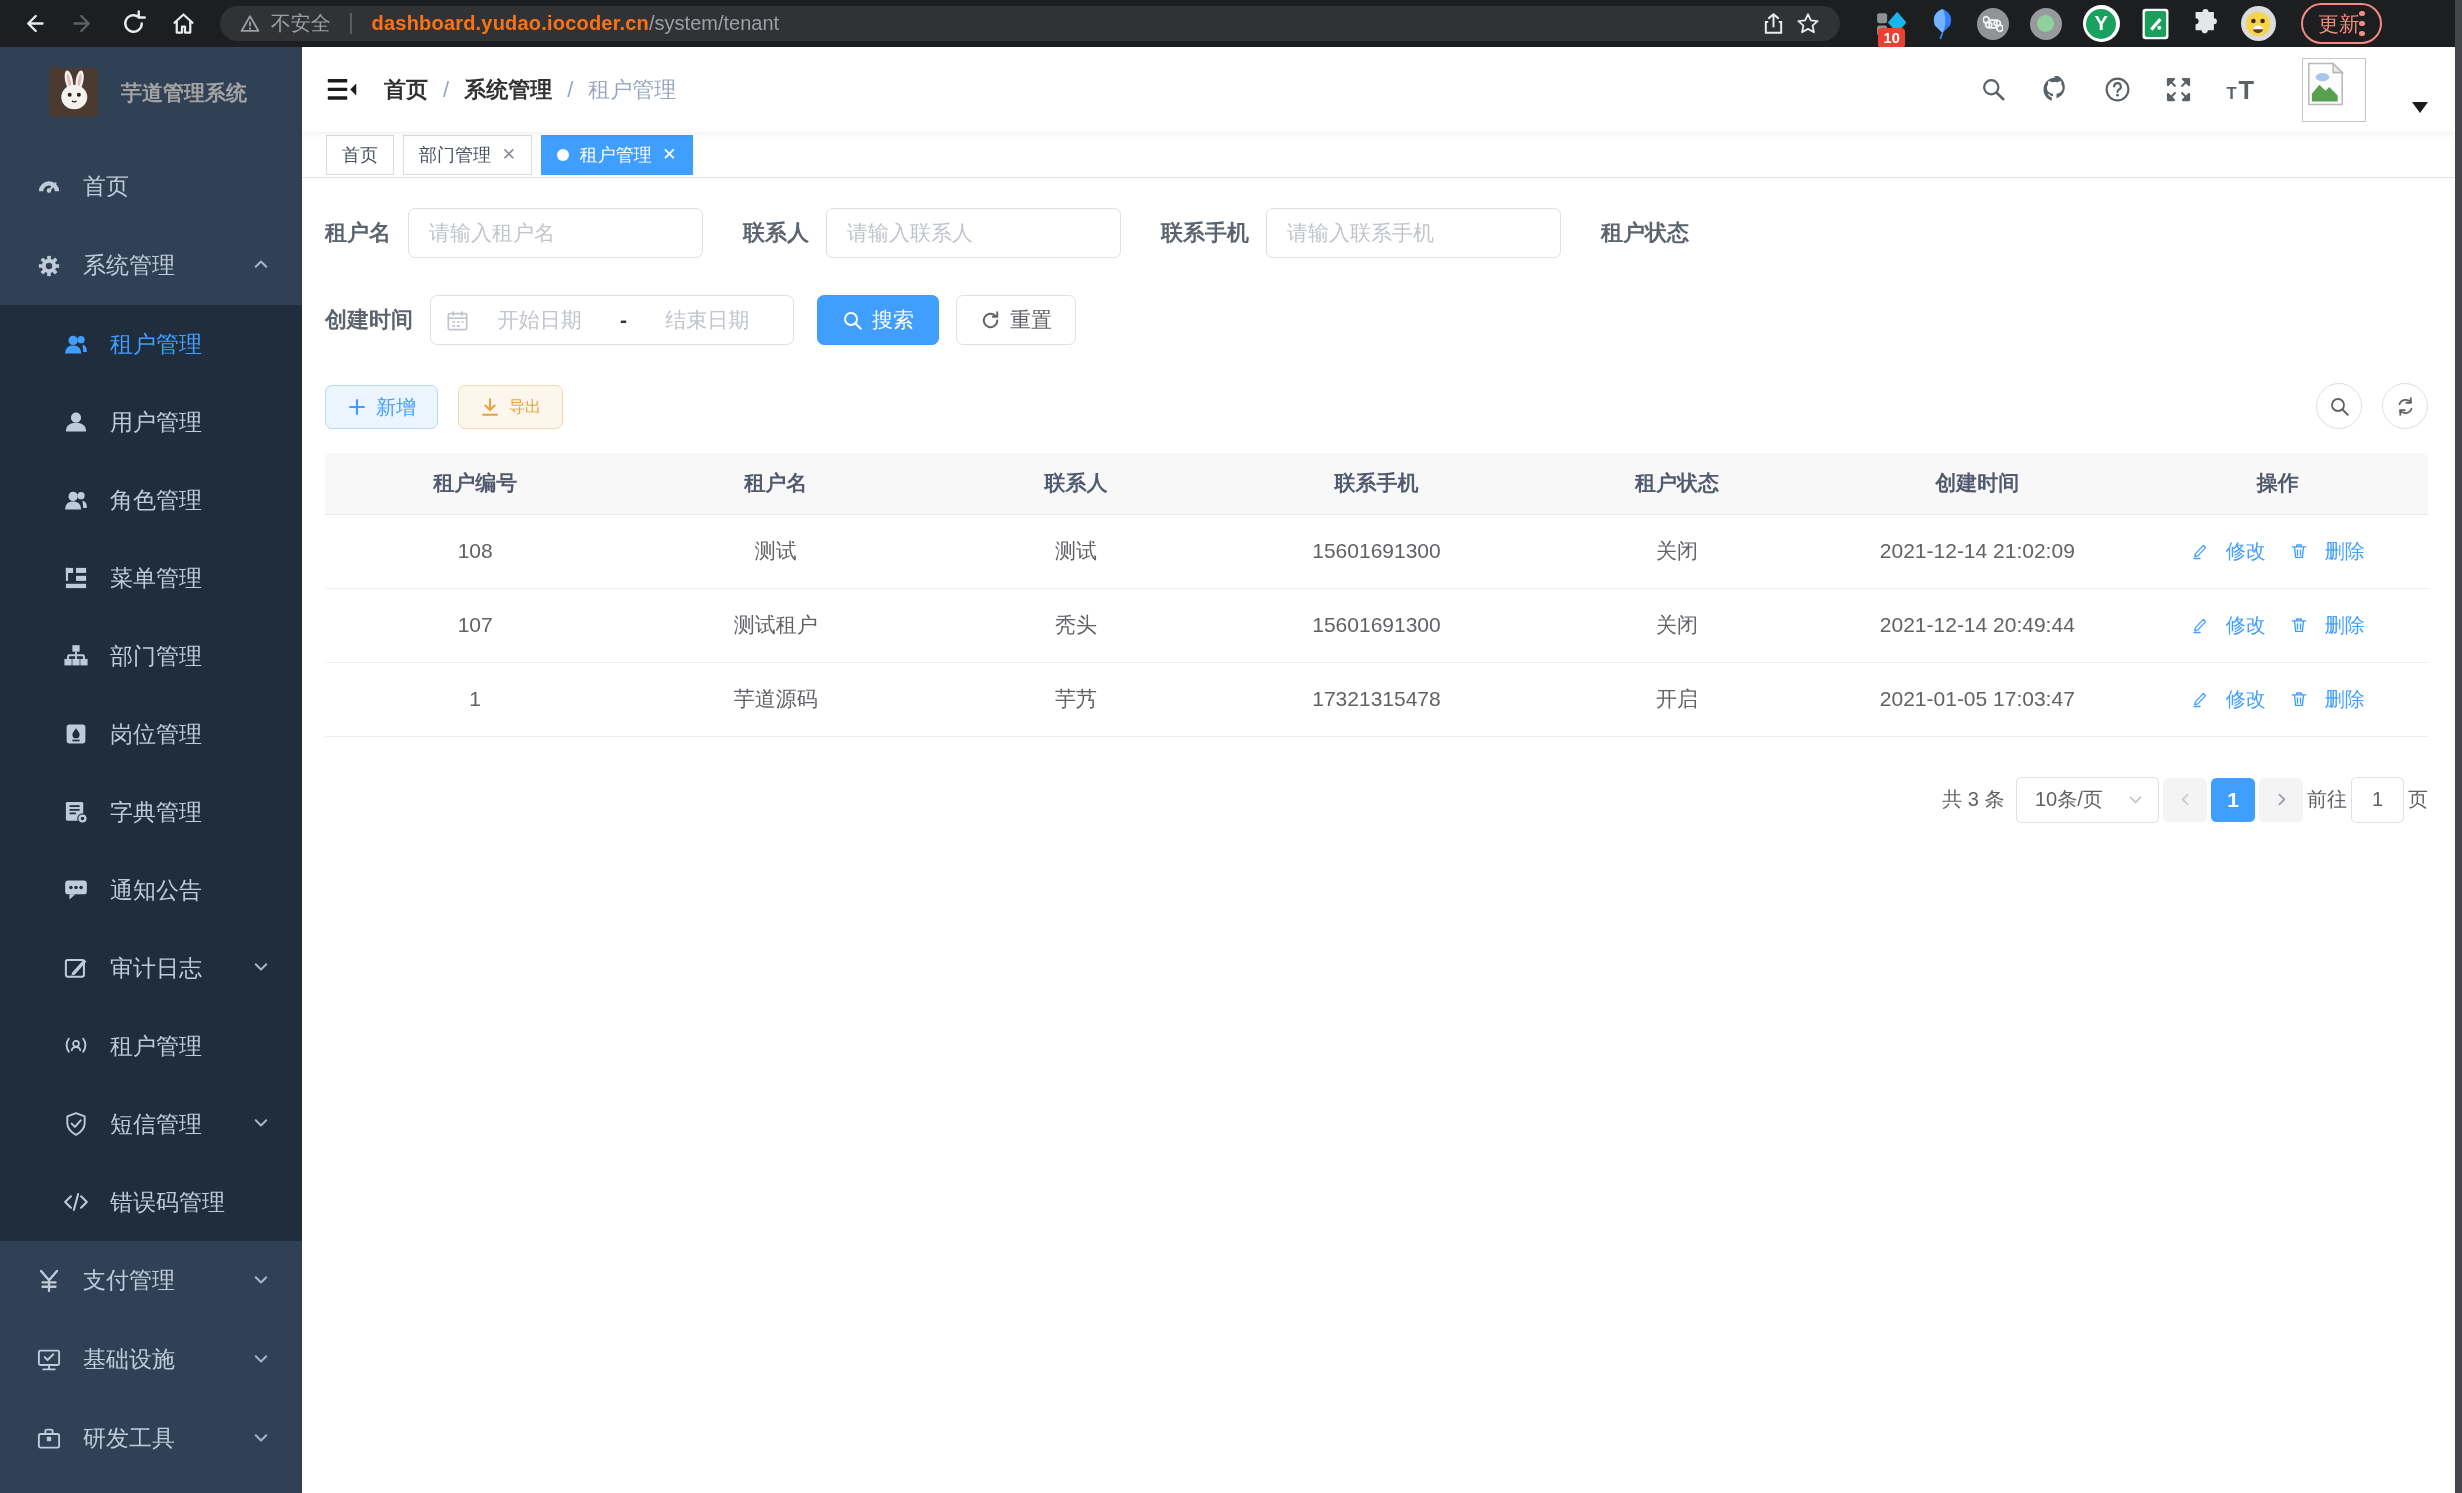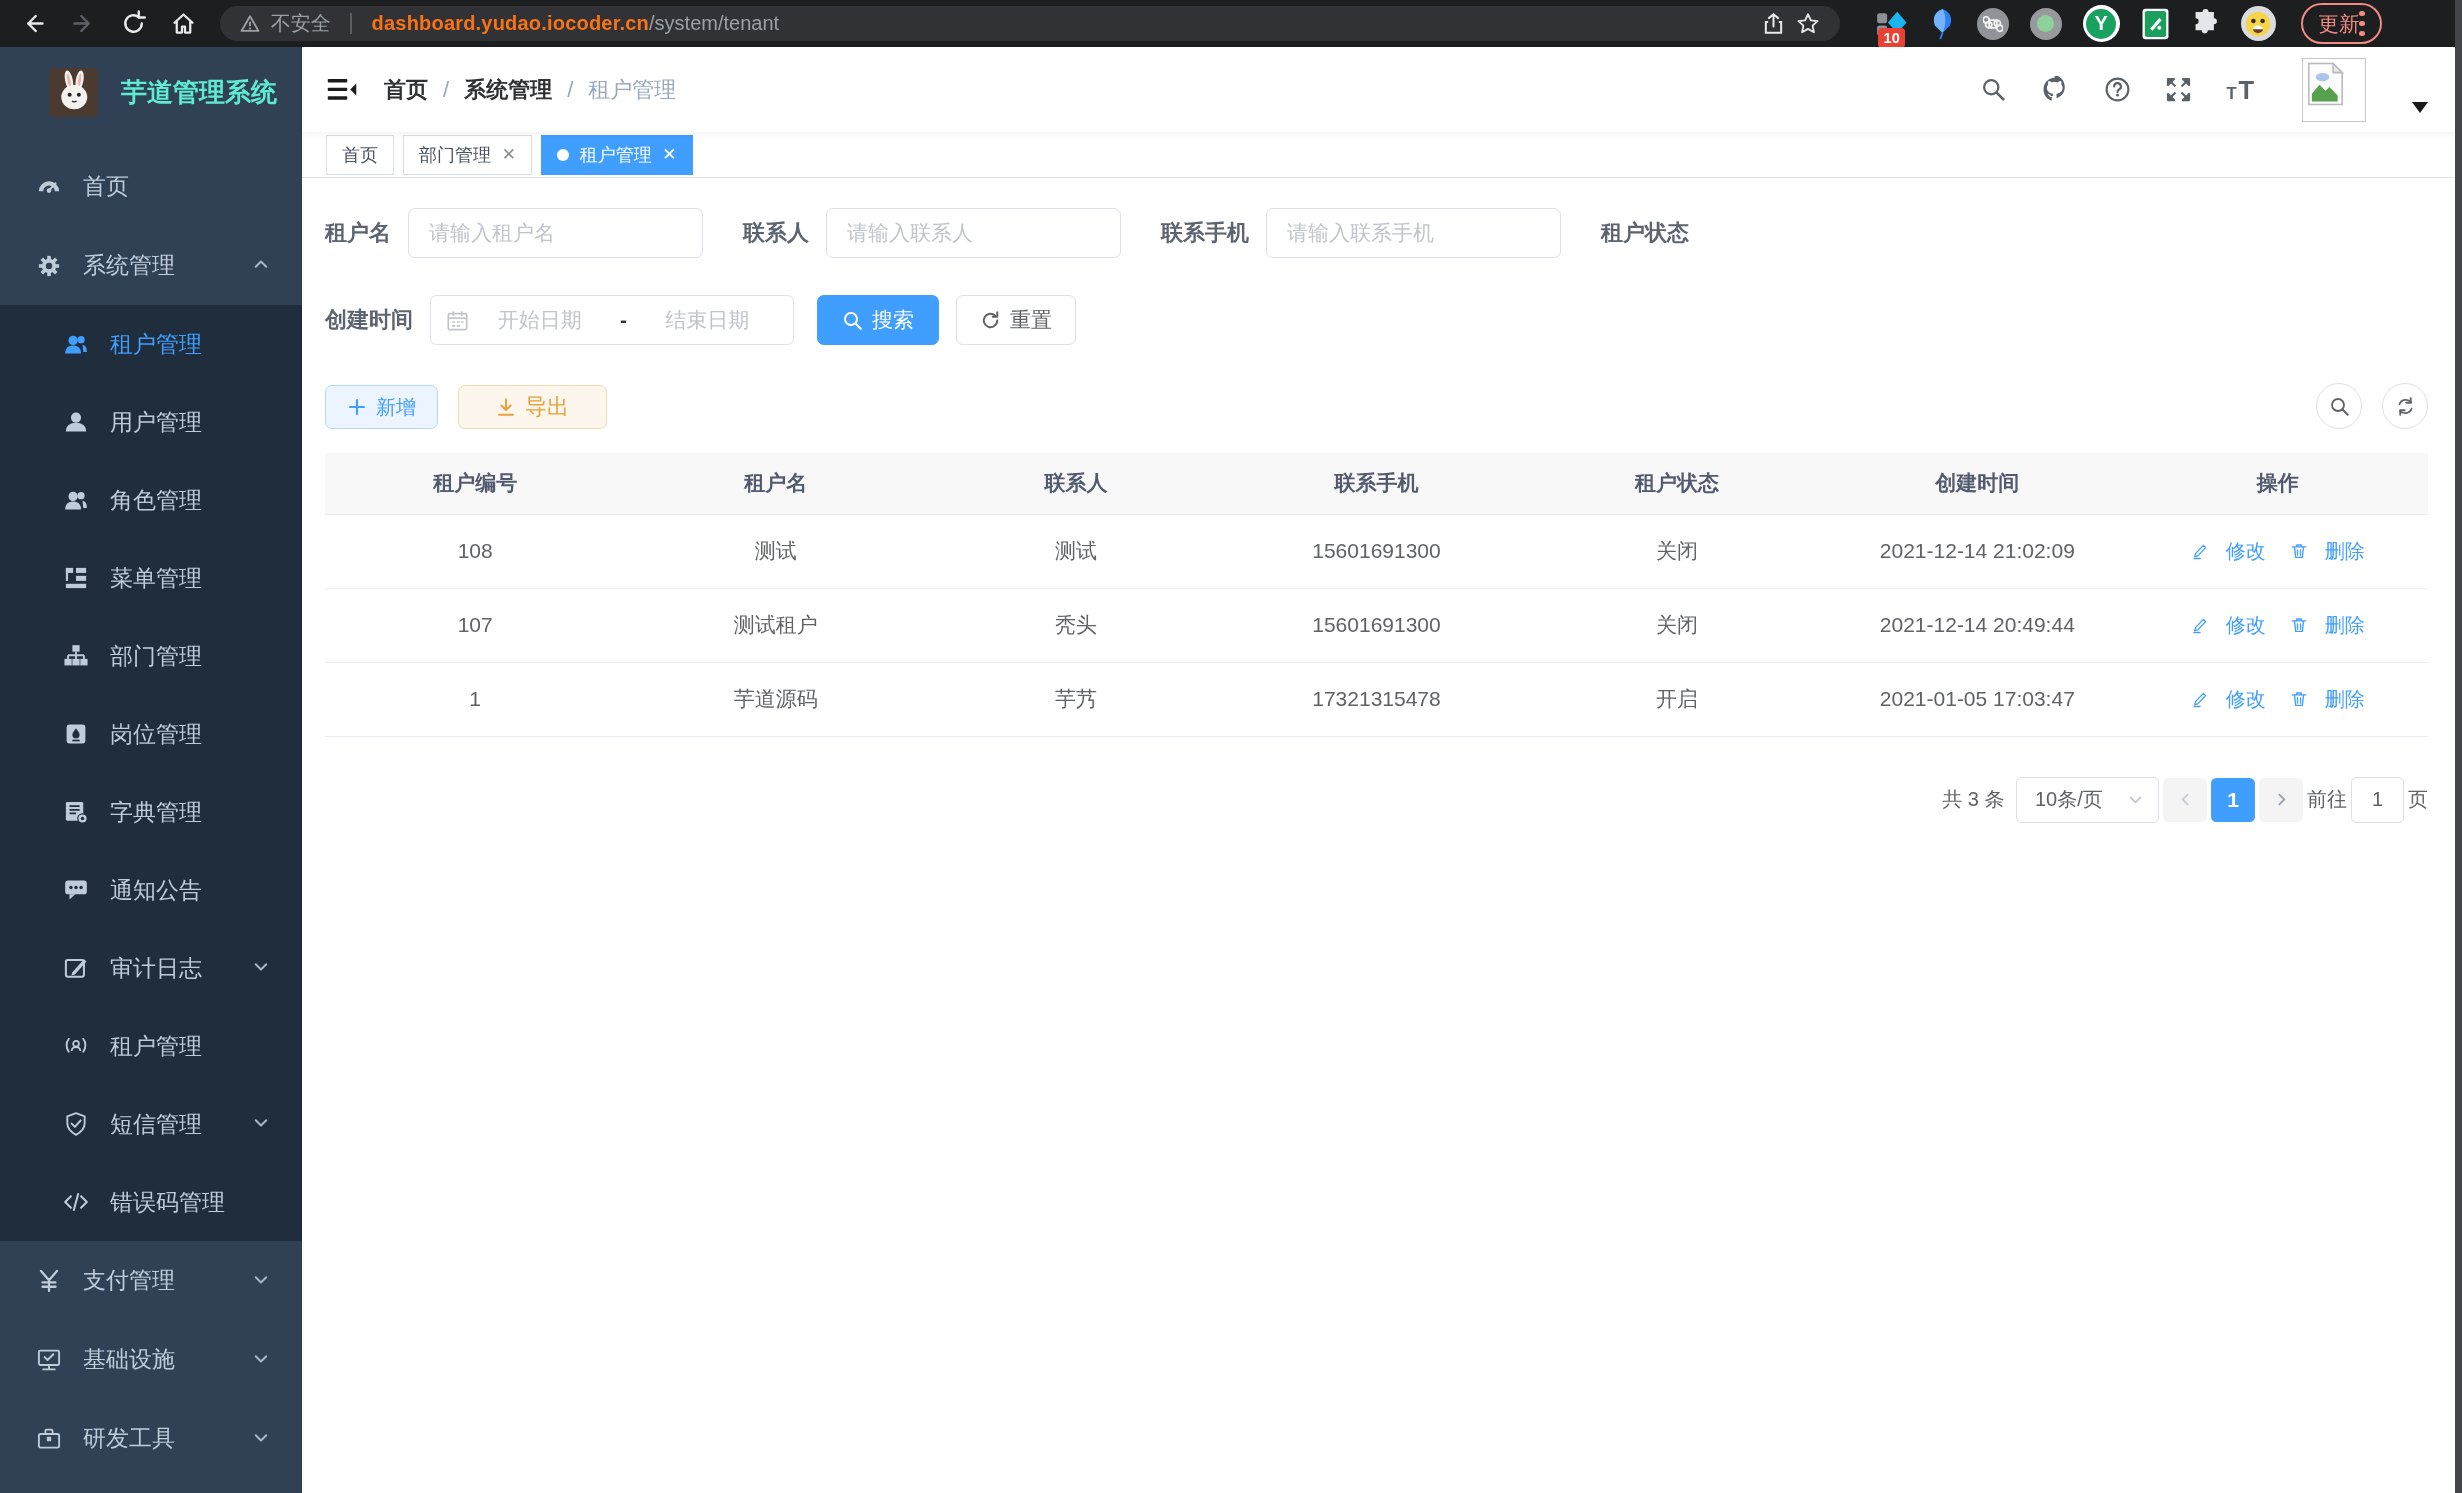--- a/index.html
+++ b/index.html
@@ -27,21 +27,21 @@
   .vdots { display:flex; flex-direction:column; gap:4.6px; }
   .vdots i { width:5.3px; height:5.3px; border-radius:50%; background:#f28b82; }
 
   
   .app { position:absolute; top:47px; left:0; right:0; bottom:0; display:flex; }
   .sidebar { width:302px; background:#304156; flex:none; overflow:hidden; }
   .main { flex:1; min-width:0; display:flex; flex-direction:column; background:#fff; }
 
   
   .logo-row { height:91px; display:flex; align-items:center; padding-left:49px; gap:23px; cursor:pointer; }
-  .logo-title { color:#5eead4; font-size:26px; font-weight:700; }
+  .logo-title { color:#a3a3a3; font-size:21px; font-weight:700; }
   .menu { padding-top:9px; }
   .mitem { position:relative; display:flex; align-items:center; height:79px; padding-left:35px; color:#bfcbd9; font-size:23px; cursor:pointer; }
   .mitem .ic { width:27px; display:flex; justify-content:center; margin-right:21px; flex:none; }
   .mitem.lvl2 { height:78px; padding-left:62px; background:#1f2d3d; }
   .mitem.active { color:#409EFF; }
   .chev { position:absolute; right:32px; top:50%; transform:translateY(-50%); color:#a9b6c5; }
 
   
   .topbar { height:85px; display:flex; align-items:center; padding:0 34px 0 24px; background:#fff; box-shadow:0 1.5px 6px rgba(0,21,41,.06); position:relative; z-index:5; }
   .hamburger { background:none; border:none; margin-right:26px; cursor:pointer; display:flex; }
@@ -76,21 +76,21 @@
   .sel .ph { font-size:21px; color:#c0c4cc; }
   .frow2 { margin-top:37px; }
   .daterange { width:364px; height:50px; border:1.5px solid #dcdfe6; border-radius:6.9px; display:flex; align-items:center; padding:0 15px; background:#fff; cursor:text; }
   .daterange .dph { font-size:21px; color:#c0c4cc; flex:1; text-align:center; }
   .daterange .dsep { font-size:21px; color:#303133; font-weight:700; width:26px; text-align:center; }
   .btn { display:inline-flex; align-items:center; justify-content:center; gap:9px; border-radius:6.9px; cursor:pointer; font-family:inherit; }
   .btn-search { height:50px; padding:0 24px; background:#409EFF; border:1.5px solid #409EFF; color:#fff; font-size:21px; margin-left:23px; }
   .btn-reset { height:50px; padding:0 23px; background:#fff; border:1.5px solid #dcdfe6; color:#606266; font-size:21px; margin-left:17px; }
   .toolbar-row { margin-top:38px; display:flex; align-items:flex-end; }
   .btn-add { height:44px; padding:0 21px; background:#ecf5ff; border:1.5px solid #b3d8ff; color:#409EFF; font-size:20px; }
-  .btn-export { height:44px; padding:0 37px; background:#fdf6ec; border:1.5px solid #f5dab1; color:#e6a23c; font-size:22px; margin-left:20px; }
+  .btn-export { height:44px; padding:0 21px; background:#fdf6ec; border:1.5px solid #f5dab1; color:#e6a23c; font-size:16px; margin-left:20px; }
   .tspacer { flex:1; }
   .cbtn { width:46px; height:46px; border-radius:50%; border:1.5px solid #dcdfe6; background:#fff; color:#606266; display:flex; align-items:center; justify-content:center; cursor:pointer; }
   .cbtn + .cbtn { margin-left:20px; }
 
   
   table.grid { margin-top:24px; width:100%; border-collapse:collapse; table-layout:fixed; }
   .grid th { height:61px; background:#f8f8f9; color:#515a6e; font-size:21px; font-weight:700; text-align:center; border-bottom:1.5px solid #e8eaec; }
   .grid td { height:74px; font-size:21px; color:#606266; text-align:center; border-bottom:1.5px solid #ebeef5; }
   .ops { display:flex; align-items:center; justify-content:center; gap:24px; }
   .oplink { display:inline-flex; align-items:center; gap:17px; color:#409EFF; font-size:20px; cursor:pointer; background:none; border:none; font-family:inherit; }

